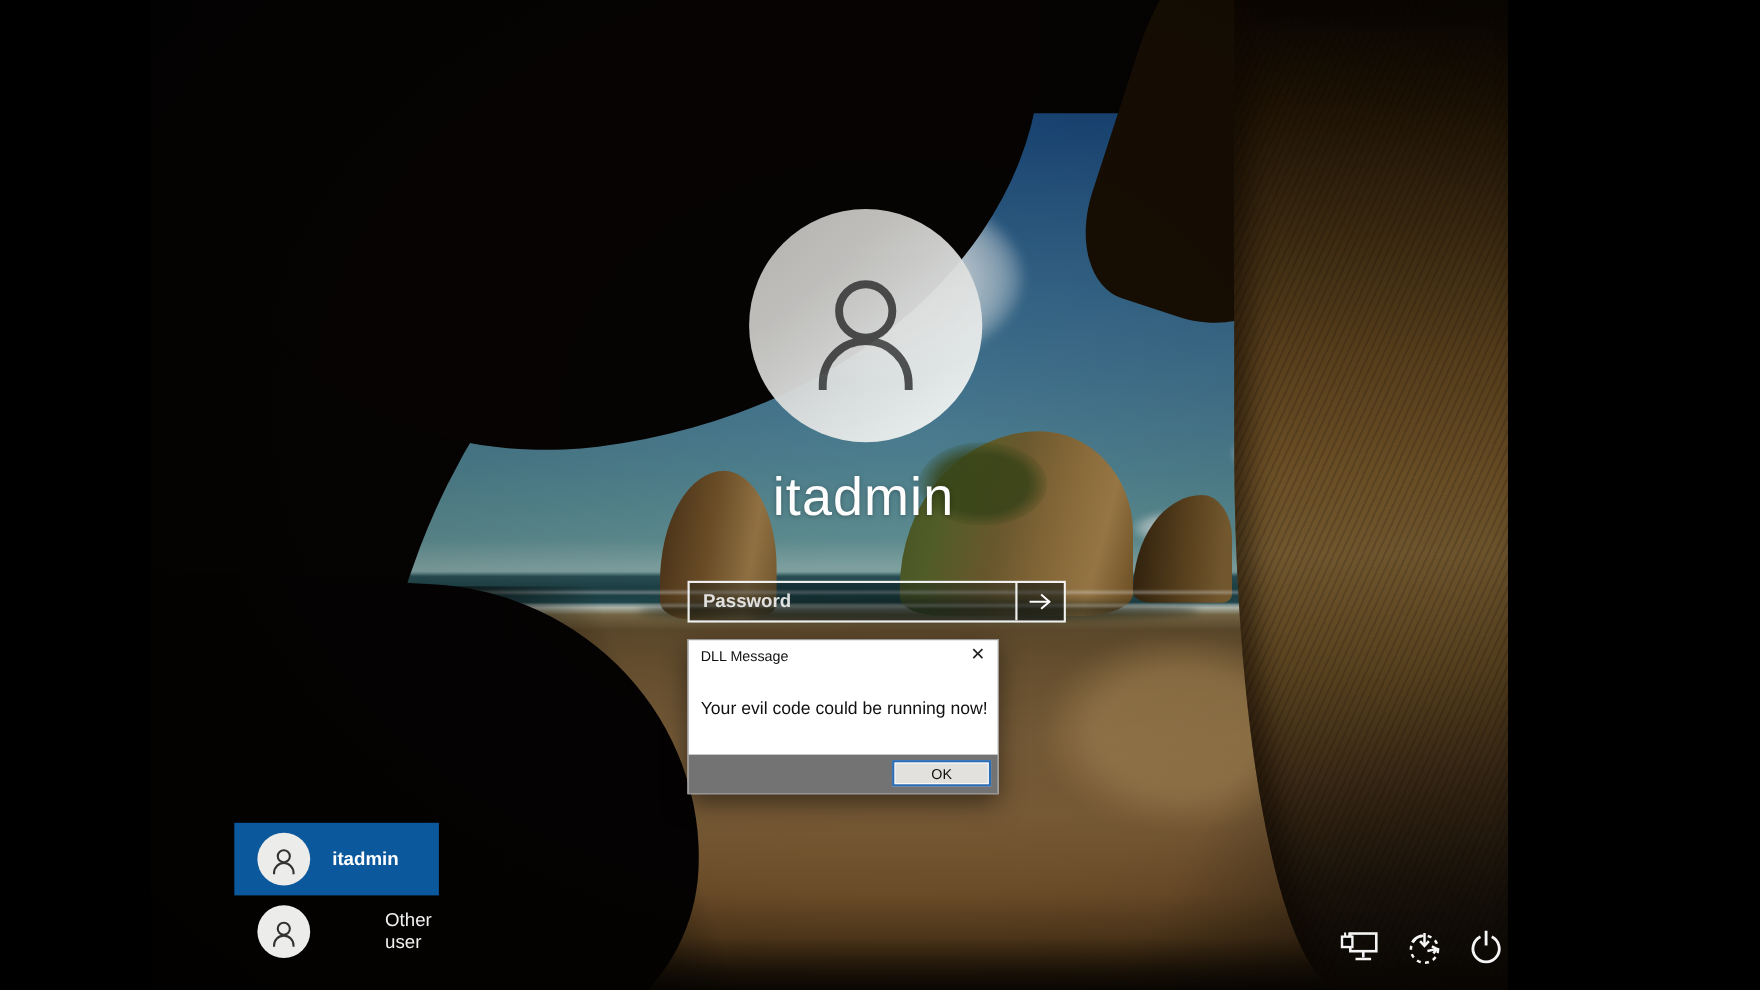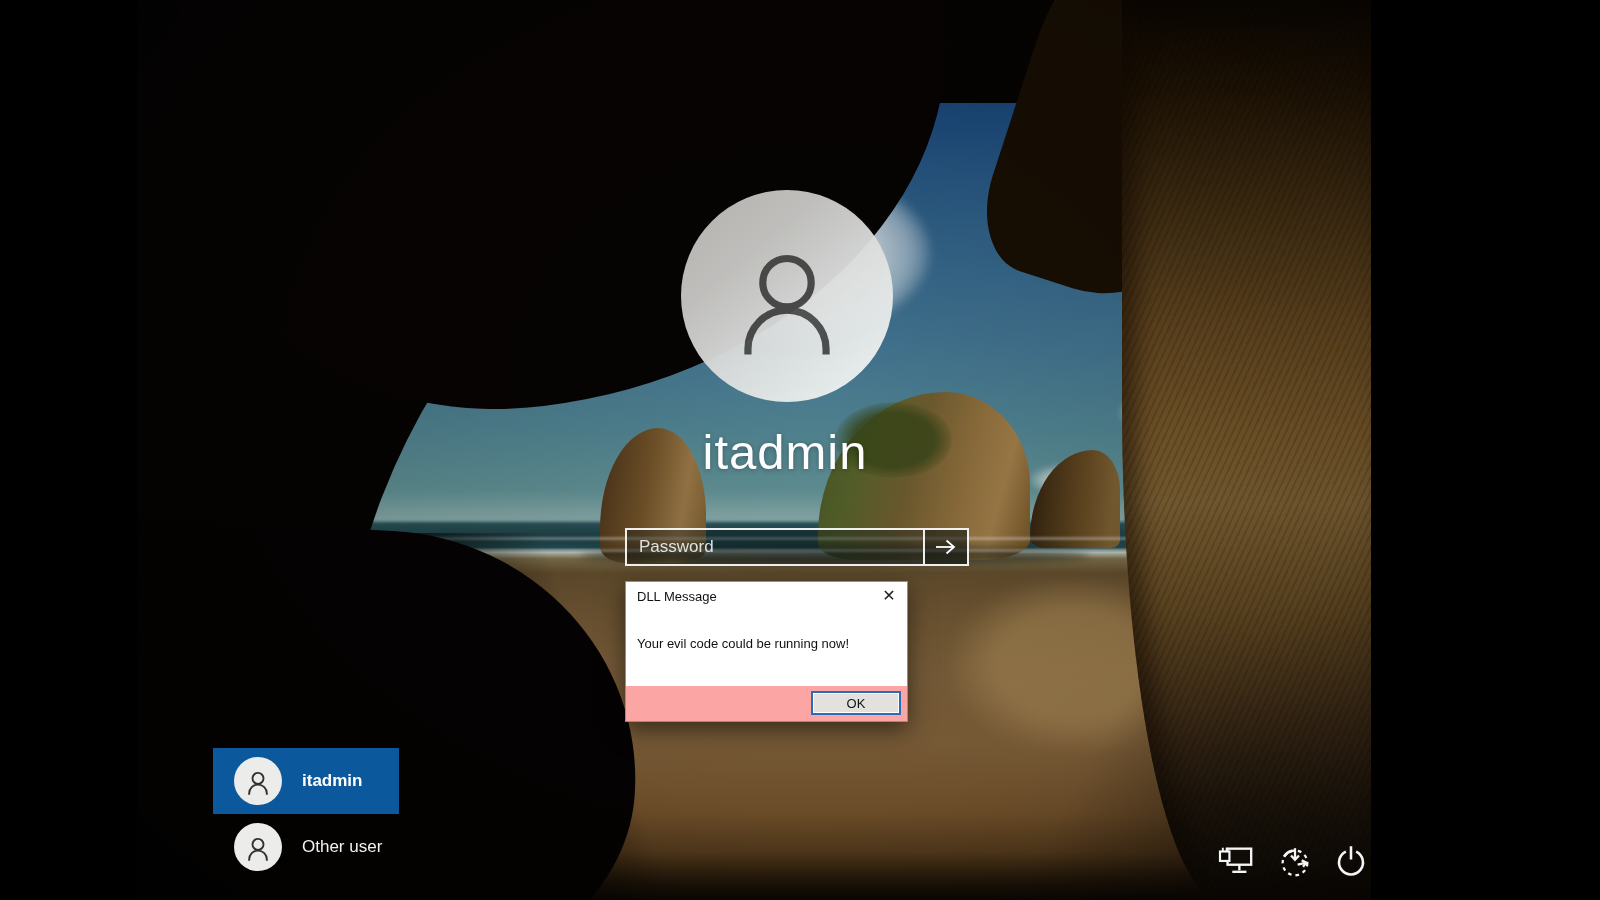--- a/index.html
+++ b/index.html
@@ -83,48 +83,48 @@
     opacity:.95; color:#4c4c4c; display:flex; align-items:center; justify-content:center; z-index:10; }
   .avatar-big .person { width:150px; height:150px; stroke-width:4.6px; margin-top:14px; }
 
   .username { position:absolute; left:585px; top:424px; width:400px; text-align:center;
     font-size:49px; font-weight:300; color:#fdfdfd; letter-spacing:1px;
     text-shadow:0 1px 5px rgba(0,0,0,.3); z-index:10; }
 
   .pw-row { position:absolute; left:625px; top:528px; width:344px; height:38px; z-index:10;
     display:flex; border:2px solid rgba(255,255,255,.92); background:rgba(10,20,22,.35); }
   .pw-input { flex:1; min-width:0; background:transparent; border:none; outline:none;
-    color:#fff; font-size:17px; font-weight:400; padding:0 12px; font-family:inherit; }
+    color:#fff; font-size:17px; font-weight:700; padding:0 12px; font-family:inherit; }
   .pw-input::placeholder { color:#e9e9e9; opacity:.95; }
   .pw-submit { width:44px; border:none; border-left:2px solid rgba(255,255,255,.92);
     background:rgba(5,12,14,.30); display:flex; align-items:center; justify-content:center; cursor:pointer; }
 
   
   .dialog { position:absolute; left:625px; top:581px; width:283px; height:141px; background:#fff;
     border:1px solid #8f8f8f; box-shadow:0 8px 22px rgba(0,0,0,.5); z-index:20; font-size:13px; color:#111; }
   .dlg-title { position:absolute; left:11px; top:7px; font-size:13px; color:#111; }
   .dlg-close { position:absolute; right:6px; top:2px; width:24px; height:24px; border:none; background:transparent;
     font-size:16px; font-weight:300; color:#222; cursor:pointer; line-height:24px; text-align:center; }
-  .dlg-msg { position:absolute; left:11px; top:54px; font-size:13px; color:#111; }
-  .dlg-footer { position:absolute; left:0; right:0; bottom:0; height:35px; background:#fca5a5; }
+  .dlg-msg { position:absolute; left:11px; top:54px; font-size:16px; color:#111; }
+  .dlg-footer { position:absolute; left:0; right:0; bottom:0; height:35px; background:#737373; }
   .dlg-ok { position:absolute; right:6px; top:5px; width:90px; height:24px; background:#e3e1de;
     border:2px solid #2a6db5; box-shadow:inset 0 0 0 1px #fff; font-size:13px; color:#111;
     font-family:inherit; cursor:pointer; }
 
   
   .tile { position:absolute; left:213px; width:186px; height:66px; display:flex; align-items:center;
     gap:20px; padding-left:21px; cursor:pointer; z-index:10; }
   .tile-selected { top:748px; }
   .tile-other { top:814px; }
   .avatar-small { width:48px; height:48px; border-radius:50%; background:#ececea; flex:0 0 auto;
     color:#323232; display:flex; align-items:center; justify-content:center; }
   .avatar-small .person { width:34px; height:34px; stroke-width:5.4px; margin-top:3px; }
   .tile-label { color:#fff; font-size:17px; }
   .tile-selected .tile-label { font-weight:600; }
-  .tile-other .tile-label { font-weight:400; color:#f2f2f2; }
+  .tile-other .tile-label { font-weight:400; color:#f2f2f2;margin-left:48px; }
 
   
   .tray-btn { position:absolute; width:44px; height:40px; background:transparent; border:none;
     display:flex; align-items:center; justify-content:center; cursor:pointer; z-index:10; color:#f5f5f5; }
   .tray-btn svg { stroke:currentColor; fill:none; }
   .btn-network { left:1215px; top:840px; }
   .btn-ease { left:1273px; top:841px; }
   .btn-power { left:1329px; top:840px; }
 </style>
 </head>

